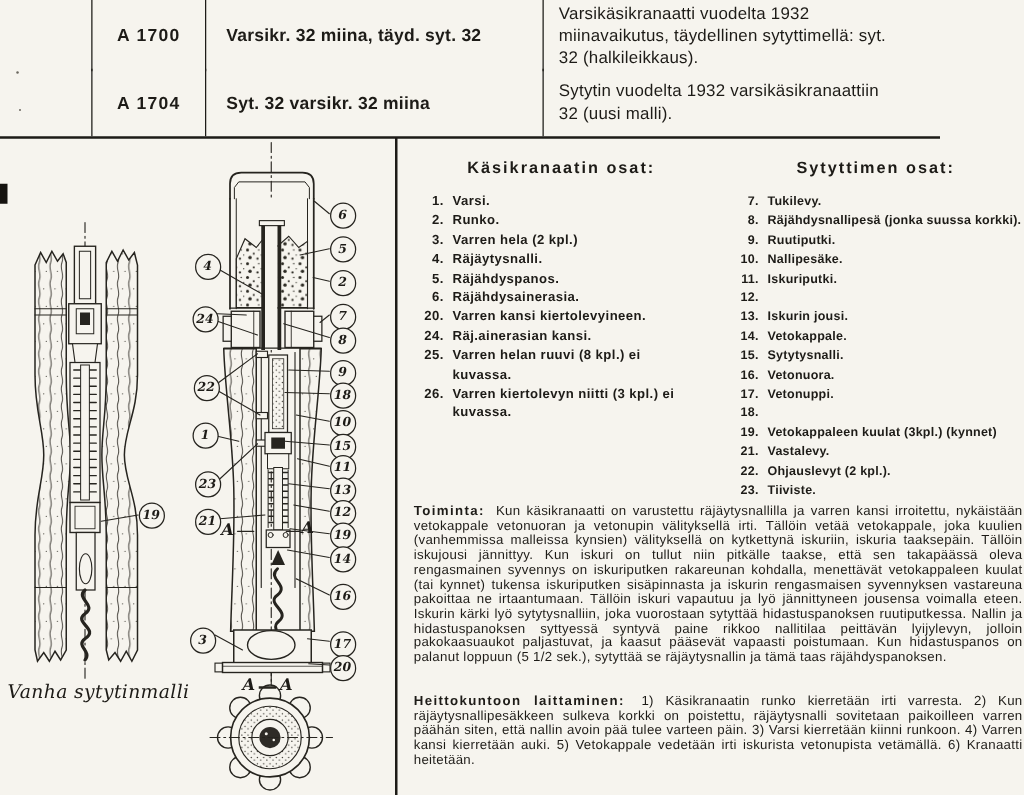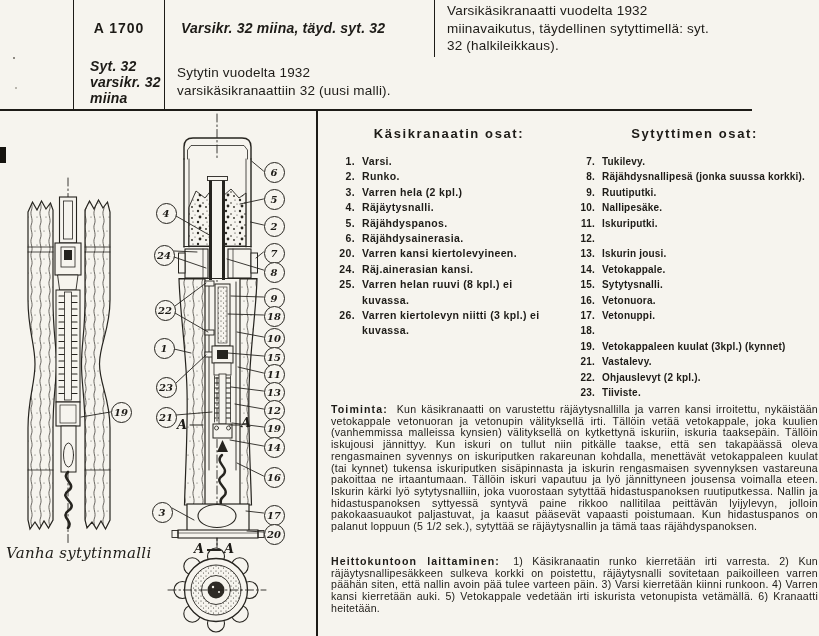--- a/index.html
+++ b/index.html
@@ -12,21 +12,21 @@
 
   
   .htable{
     position:absolute;left:0;top:0;width:752px;height:109px;
     border-bottom:2.5px solid #1d1b17;z-index:3;
   }
   .hrow{display:grid;grid-template-columns:73px 91px 270px 1fr;height:54.5px;}
   .hcell{display:flex;align-items:center;}
   .hcode,.hname,.hdesc{border-left:1.6px solid #1d1b17;}
   .hcode{justify-content:center;font-weight:bold;font-size:14px;letter-spacing:1px;}
-  .hname{padding-left:16px;font-weight:bold;font-size:14px;letter-spacing:.2px;font-style:italic;}
+  .hname{padding-left:16px;font-weight:bold;font-size:14px;letter-spacing:.2px;}
   .hdesc{padding:2px 30px 2px 12px;font-size:13.5px;line-height:17.5px;letter-spacing:.2px;}
 
   
   .vsep{position:absolute;left:316px;top:110px;width:1.6px;height:526px;background:#1d1b17;z-index:1;}
 
   
   .figure-svg{position:absolute;left:0;top:0;z-index:1;pointer-events:none;}
   .callouts-layer{position:absolute;inset:0;z-index:2;pointer-events:none;}
   .callout{
     position:absolute;width:21px;height:21px;margin-left:-10.5px;margin-top:-10.5px;
@@ -45,21 +45,21 @@
     position:absolute;left:194px;top:541px;z-index:2;display:flex;align-items:center;gap:3px;
     font-family:"DejaVu Serif",serif;font-style:italic;font-weight:bold;font-size:13px;
   }
   .aa-line{display:inline-block;width:14px;height:2px;background:#26241f;margin-top:2px;}
   .fig-caption{
     position:absolute;left:6px;top:544px;z-index:2;
     font-family:"DejaVu Serif",serif;font-style:italic;font-size:15px;letter-spacing:.3px;
   }
 
   
-  .plists{position:absolute;left:331px;top:126px;width:487px;display:flex;gap:4px;z-index:2;}
+  .plists{position:absolute;left:331px;top:126px;width:487px;display:flex;gap:16px;z-index:2;}
   .plist-left{width:236px;}
   .plist-right{flex:1;}
   .ptitle{font-weight:bold;font-size:13px;text-align:center;letter-spacing:1.6px;margin-bottom:13px;}
   .prow{display:grid;grid-template-columns:24px 1fr;column-gap:7px;
         font-size:10.5px;font-weight:bold;line-height:15.4px;letter-spacing:.35px;}
   .pnum{text-align:right;}
   .plist-left .plabel{max-width:200px;}
   .plist-right .prow{font-size:10px;letter-spacing:.2px;}
   .plist-right .plabel{white-space:nowrap;}
 
@@ -78,20 +78,21 @@
   <div class="htable">
 
   <div class="hrow">
         <div class="hcell"></div>
         <div class="hcell hcode">A 1700</div>
         <div class="hcell hname">Varsikr. 32 miina, täyd. syt. 32</div>
         <div class="hcell hdesc">Varsikäsikranaatti vuodelta 1932 miinavaikutus, täydellinen sytyttimellä: syt. 32 (halkileikkaus).</div>
       </div>
       <div class="hrow">
         <div class="hcell"></div>
+        <div class="hcell hcode">A 1704</div>
         <div class="hcell hname">Syt. 32 varsikr. 32 miina</div>
         <div class="hcell hdesc">Sytytin vuodelta 1932 varsikäsikranaattiin 32 (uusi malli).</div>
       </div>
     </div>
 
   <div class="vsep"></div>
 
   <svg class="figure-svg" width="819" height="636" viewBox="0 0 819 636">
     <defs>
       <pattern id="grain" width="9" height="28" patternUnits="userSpaceOnUse">

